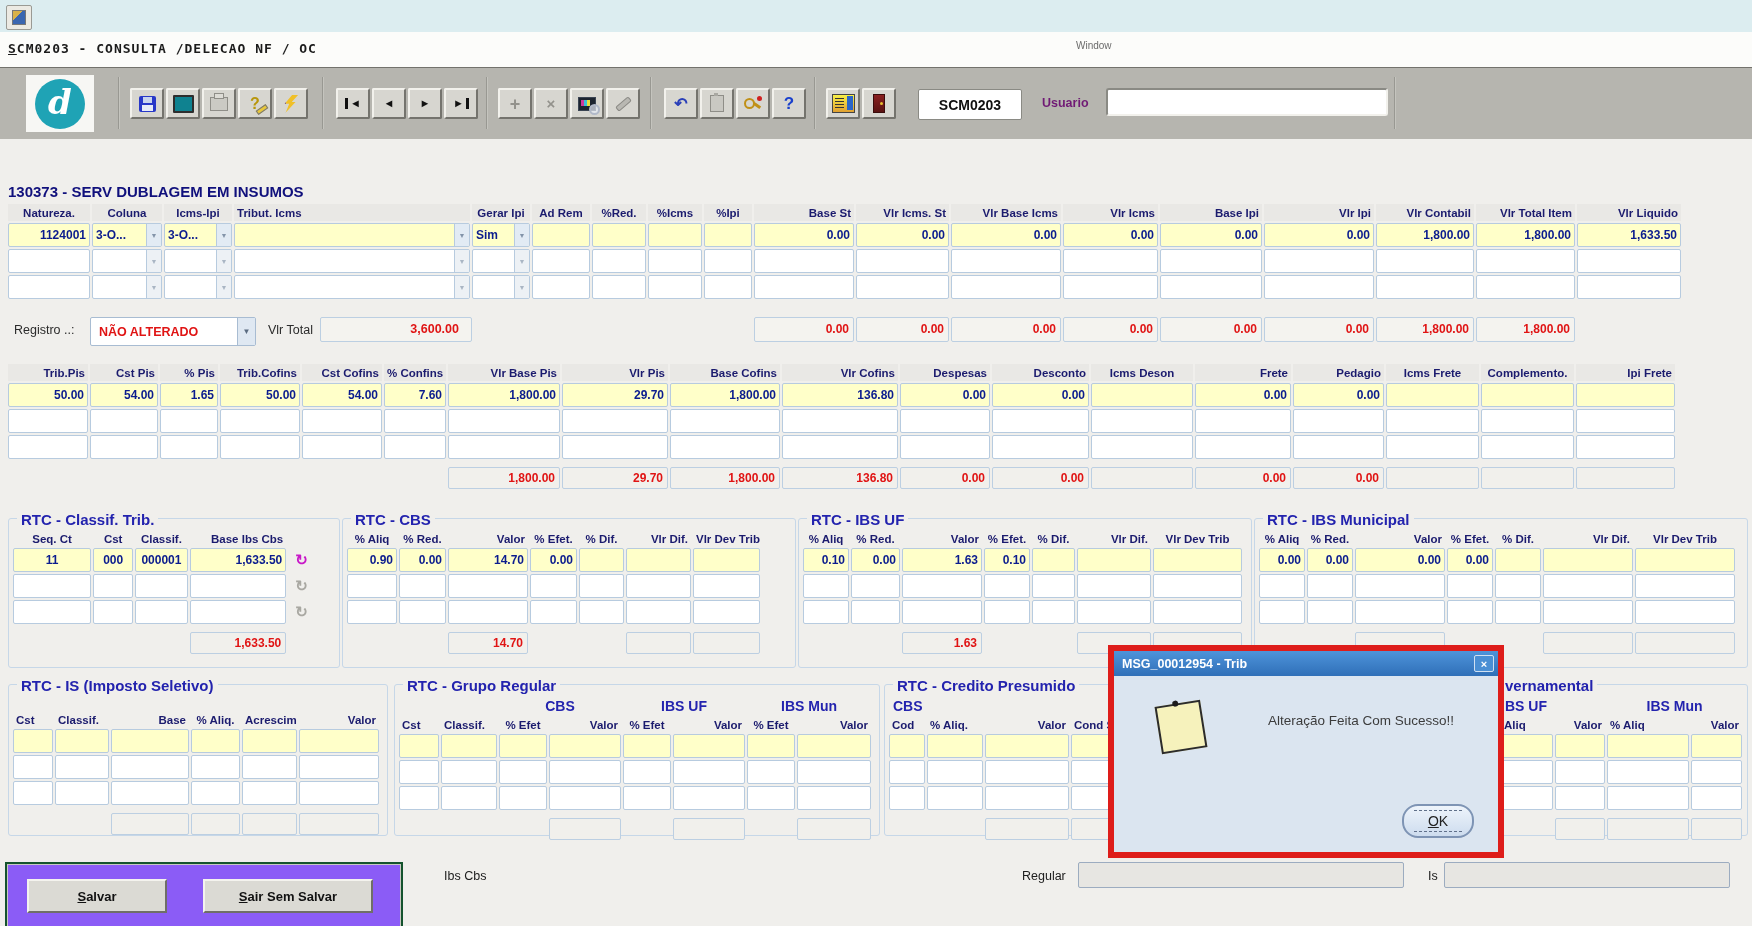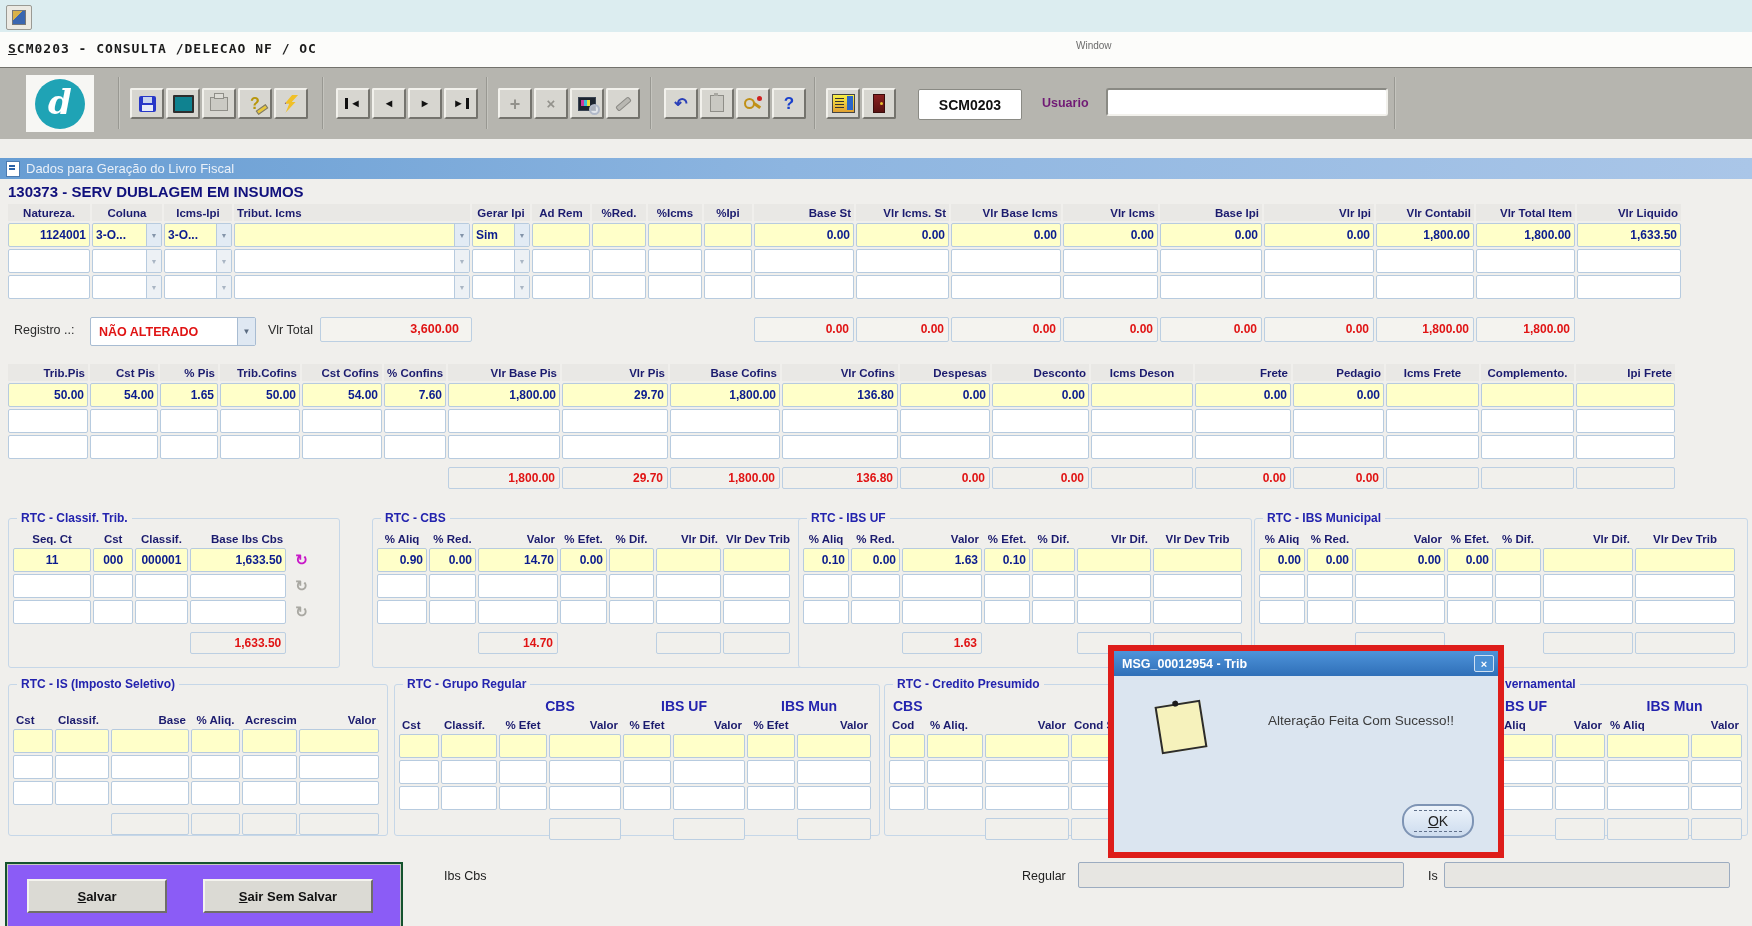--- a/index.html
+++ b/index.html
@@ -111,31 +111,31 @@
   .rvtl{position:absolute;left:262px;top:7px;font-size:12.5px;color:#2b2b2b;}
   .rvt{position:absolute;left:314px;top:1px;width:152px;height:25px;background:#f4f3ef;border:1px solid #bccfe2;
         border-radius:2px;color:#e01414;font-weight:bold;font-size:12.5px;text-align:right;line-height:23px;
         padding-right:12px;box-sizing:border-box;}
   .rtotals{position:absolute;left:748px;top:1px;display:flex;gap:2px;}
   .rb{height:25px;line-height:23px;background:#f4f3ef;border:1px solid #bccfe2;border-radius:2px;color:#e01414;
         font-weight:bold;font-size:12px;text-align:right;padding-right:4px;box-sizing:border-box;}
 
   
   .grp{position:absolute;border:1px solid #c6d7e8;border-radius:3px;background:#f0efec;}
-  .ttl{position:absolute;top:-8px;left:8px;background:#f0efec;padding:0 4px;font-size:12px;
+  .ttl{position:absolute;top:-8px;left:8px;background:#f0efec;padding:0 4px;font-size:15px;
        font-weight:bold;color:#2323ae;white-space:nowrap;}
   .grp .tbl{margin:10px 2px 2px 2px;}
   .grp td.hd{background:transparent;height:15px;}
   .bk{color:#2323ae;font-weight:bold;font-size:14px;text-align:center;height:13px;border:none;background:transparent;}
   .bk.l{text-align:left;padding-left:4px;}
   .refresh{font-size:15px;font-weight:bold;color:#c818c8;line-height:1;cursor:default;}
   .refresh.off{color:#a9a8a2;}
   td.ic{text-align:center;}
   .g-classif{left:8px;top:518px;width:330px;height:148px;}
-  .g-cbs{left:342px;top:518px;width:452px;height:148px;margin-left:30px;}
+  .g-cbs{left:342px;top:518px;width:452px;height:148px;}
   .g-ibsuf{left:798px;top:518px;width:452px;height:148px;}
   .g-ibsmun{left:1254px;top:518px;width:492px;height:148px;}
   .g-is{left:8px;top:684px;width:378px;height:150px;}
   .g-grupo{left:394px;top:684px;width:484px;height:150px;}
   .g-credito{left:884px;top:684px;width:362px;height:150px;}
   .g-gov{left:1496px;top:684px;width:250px;height:150px;}
 
   
   .dlg{position:absolute;left:1108px;top:645px;width:396px;height:213px;border:6px solid #de1d1a;
        background:#dbe5f0;z-index:50;box-sizing:border-box;}
@@ -247,24 +247,20 @@
       </button>
     <button class="tbtn" style="left:862px">
         <span class="ic-exit"></span>
       </button>
     <div class="modbox">SCM0203</div>
     <span class="usrlabel">Usuario</span>
     <input class="usrinput" type="text" value="" style="">
     <i class="vsep" style="left:1394px"></i>
   </div>
 
-  <div class="wintitle">
-    <span class="doc-ic"></span>
-    <span>Dados para Geração do Livro Fiscal</span>
-  </div>
   <div class="recordheader">130373 - SERV DUBLAGEM EM INSUMOS</div>
 
   <div class="g1wrap">
     <table class="tbl" style="width:1677px">
       <colgroup>
         <col style="width:82px">
           <col style="width:70px">
           <col style="width:68px">
           <col style="width:236px">
         <col style="width:58px">

